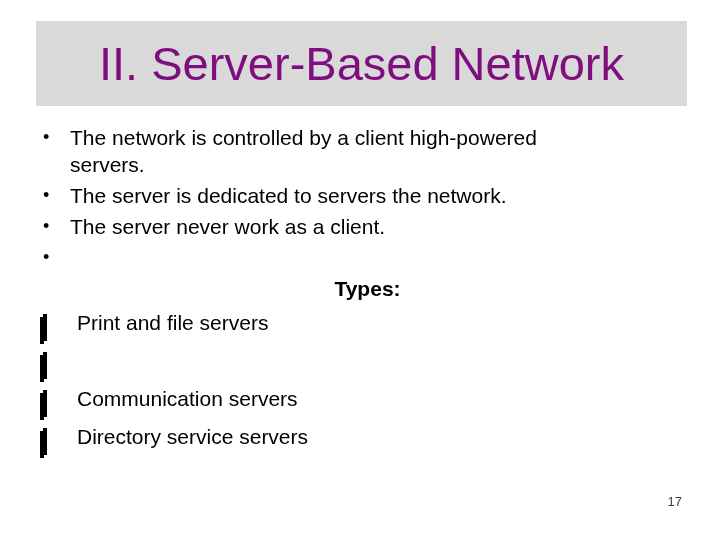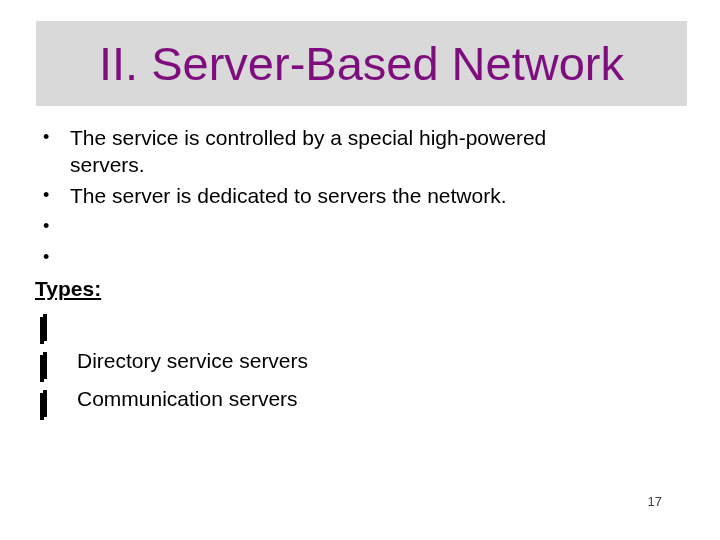--- a/index.html
+++ b/index.html
@@ -50,22 +50,22 @@
   }
   .bullet-marker {
     flex: 0 0 35px;
     box-sizing: border-box;
     padding-left: 8px;
     font-size: 18px;
   }
   .bullet-text span { display: block; }
   .types-heading {
     font-weight: bold;
-    text-decoration: underline;
     margin: 3px 0 7px 0;
+    text-align: center;
   }
   .check-row {
     display: flex;
     margin-bottom: 6px;
   }
   .check-marker {
     flex: 0 0 42px;
     box-sizing: border-box;
     padding-left: 8px;
     padding-top: 5px;
@@ -73,73 +73,80 @@
   .checkbox {
     width: 12px;
     height: 12px;
     background: #ffffff;
     border: 2px solid #000000;
     box-shadow: -3px 3px 0 0 #000000;
   }
   .page-number {
     position: absolute;
     top: 494px;
-    right: 58px;
+    right: 38px;
     font-size: 13px;
     color: #3f3f3f;
   }
 </style>
 </head>
 <body>
 
 <div class="slide">
 
   <div class="title-bar">
     <h1 class="slide-title">II. Server-Based Network</h1>
   </div>
 
   <div class="content">
 
     <div class="bullet-row">
       <span class="bullet-marker">•</span>
       <span class="bullet-text">
-        <span>The service is controlled by a special high-powered</span>
+        <span>The network is controlled by a client high-powered</span>
         <span>servers.</span>
       </span>
     </div>
 
     <div class="bullet-row">
       <span class="bullet-marker">•</span>
       <span class="bullet-text">
         <span>The server is dedicated to servers the network.</span>
       </span>
     </div>
 
     <div class="bullet-row">
       <span class="bullet-marker">•</span>
+      <span class="bullet-text">
+        <span>The server never work as a client.</span>
+      </span>
     </div>
 
     <div class="bullet-row">
       <span class="bullet-marker">•</span>
     </div>
 
     <div class="types-heading">Types:</div>
 
+    <div class="check-row">
+      <span class="check-marker"><span class="checkbox"></span></span>
+      <span class="check-text">Print and file servers</span>
+    </div>
 
     <div class="check-row">
       <span class="check-marker"><span class="checkbox"></span></span>
     </div>
 
     <div class="check-row">
       <span class="check-marker"><span class="checkbox"></span></span>
-      <span class="check-text">Directory service servers</span>
+      <span class="check-text">Communication servers</span>
     </div>
 
     <div class="check-row">
       <span class="check-marker"><span class="checkbox"></span></span>
-      <span class="check-text">Communication servers</span>
+      <span class="check-text">Directory service servers</span>
     </div>
 
   </div>
 
   <div class="page-number">17</div>
 
 </div>
 
 </body></html>

